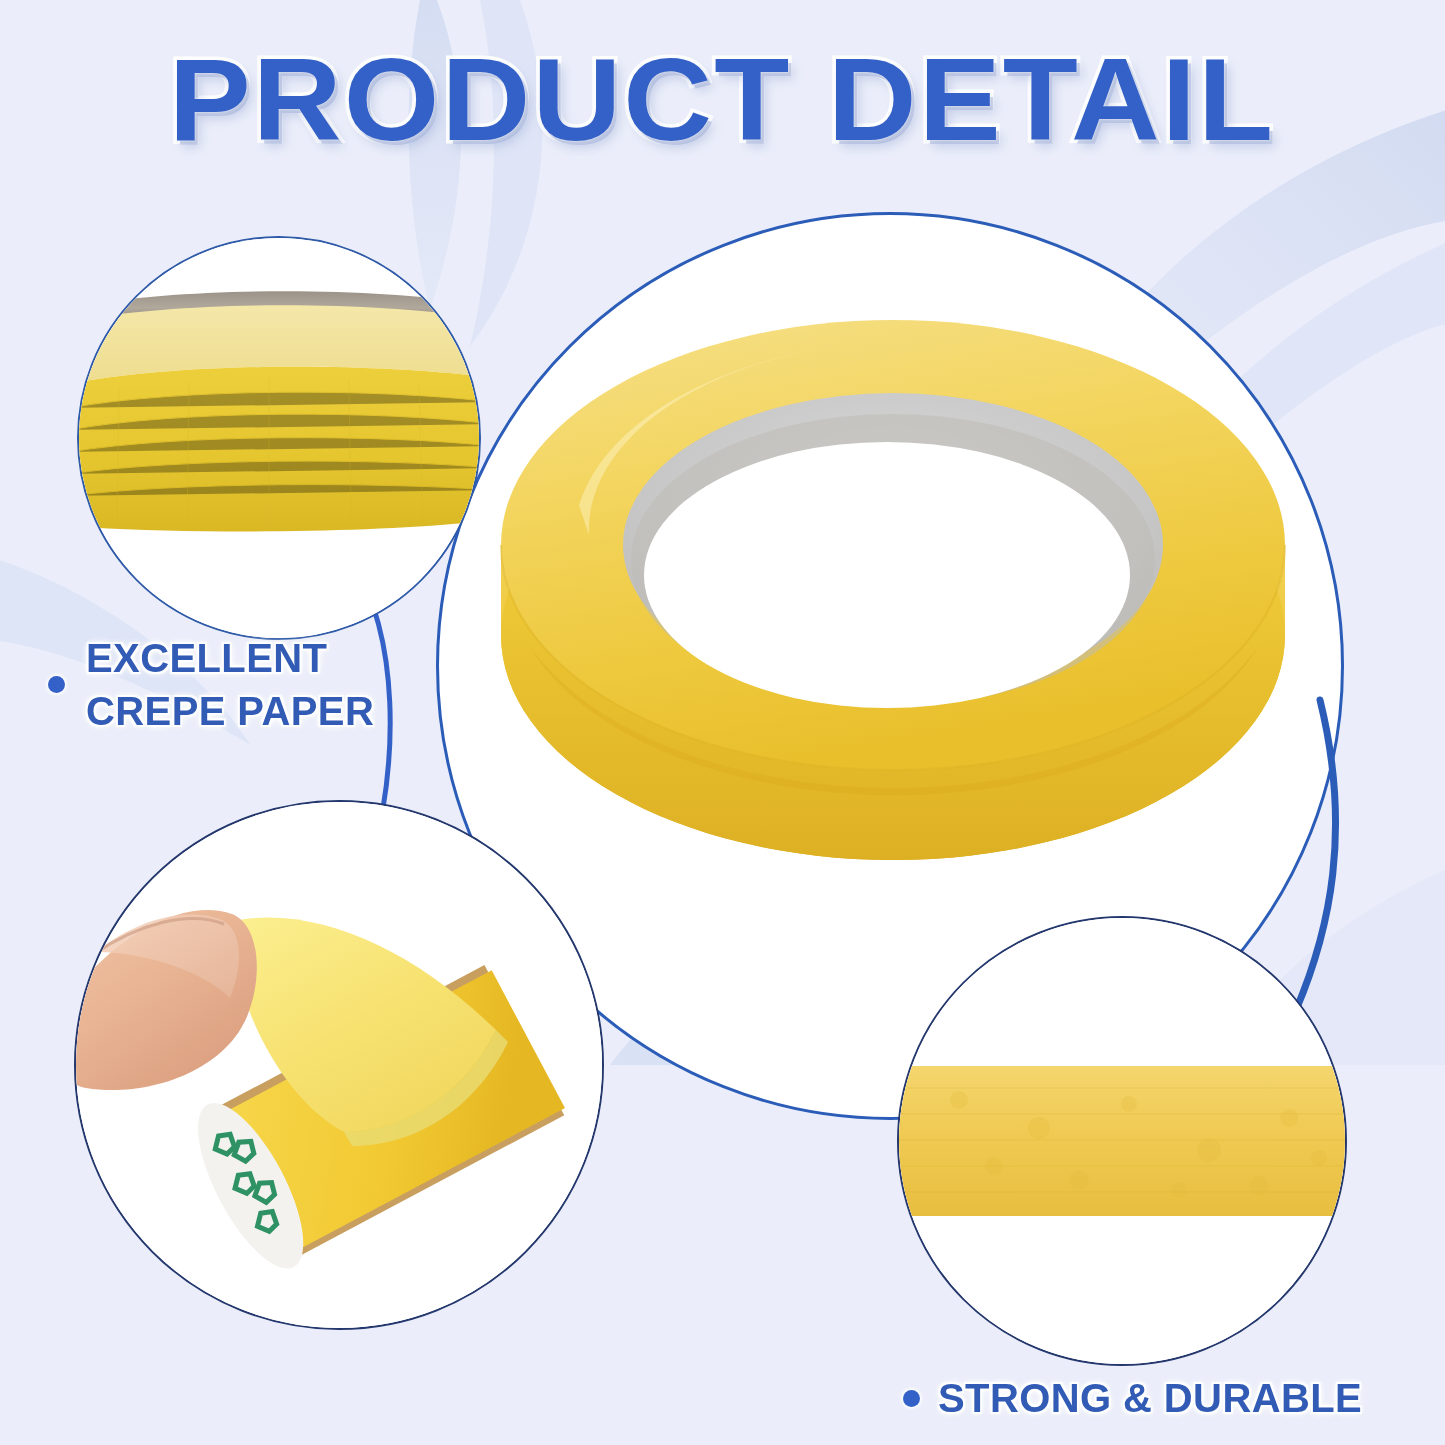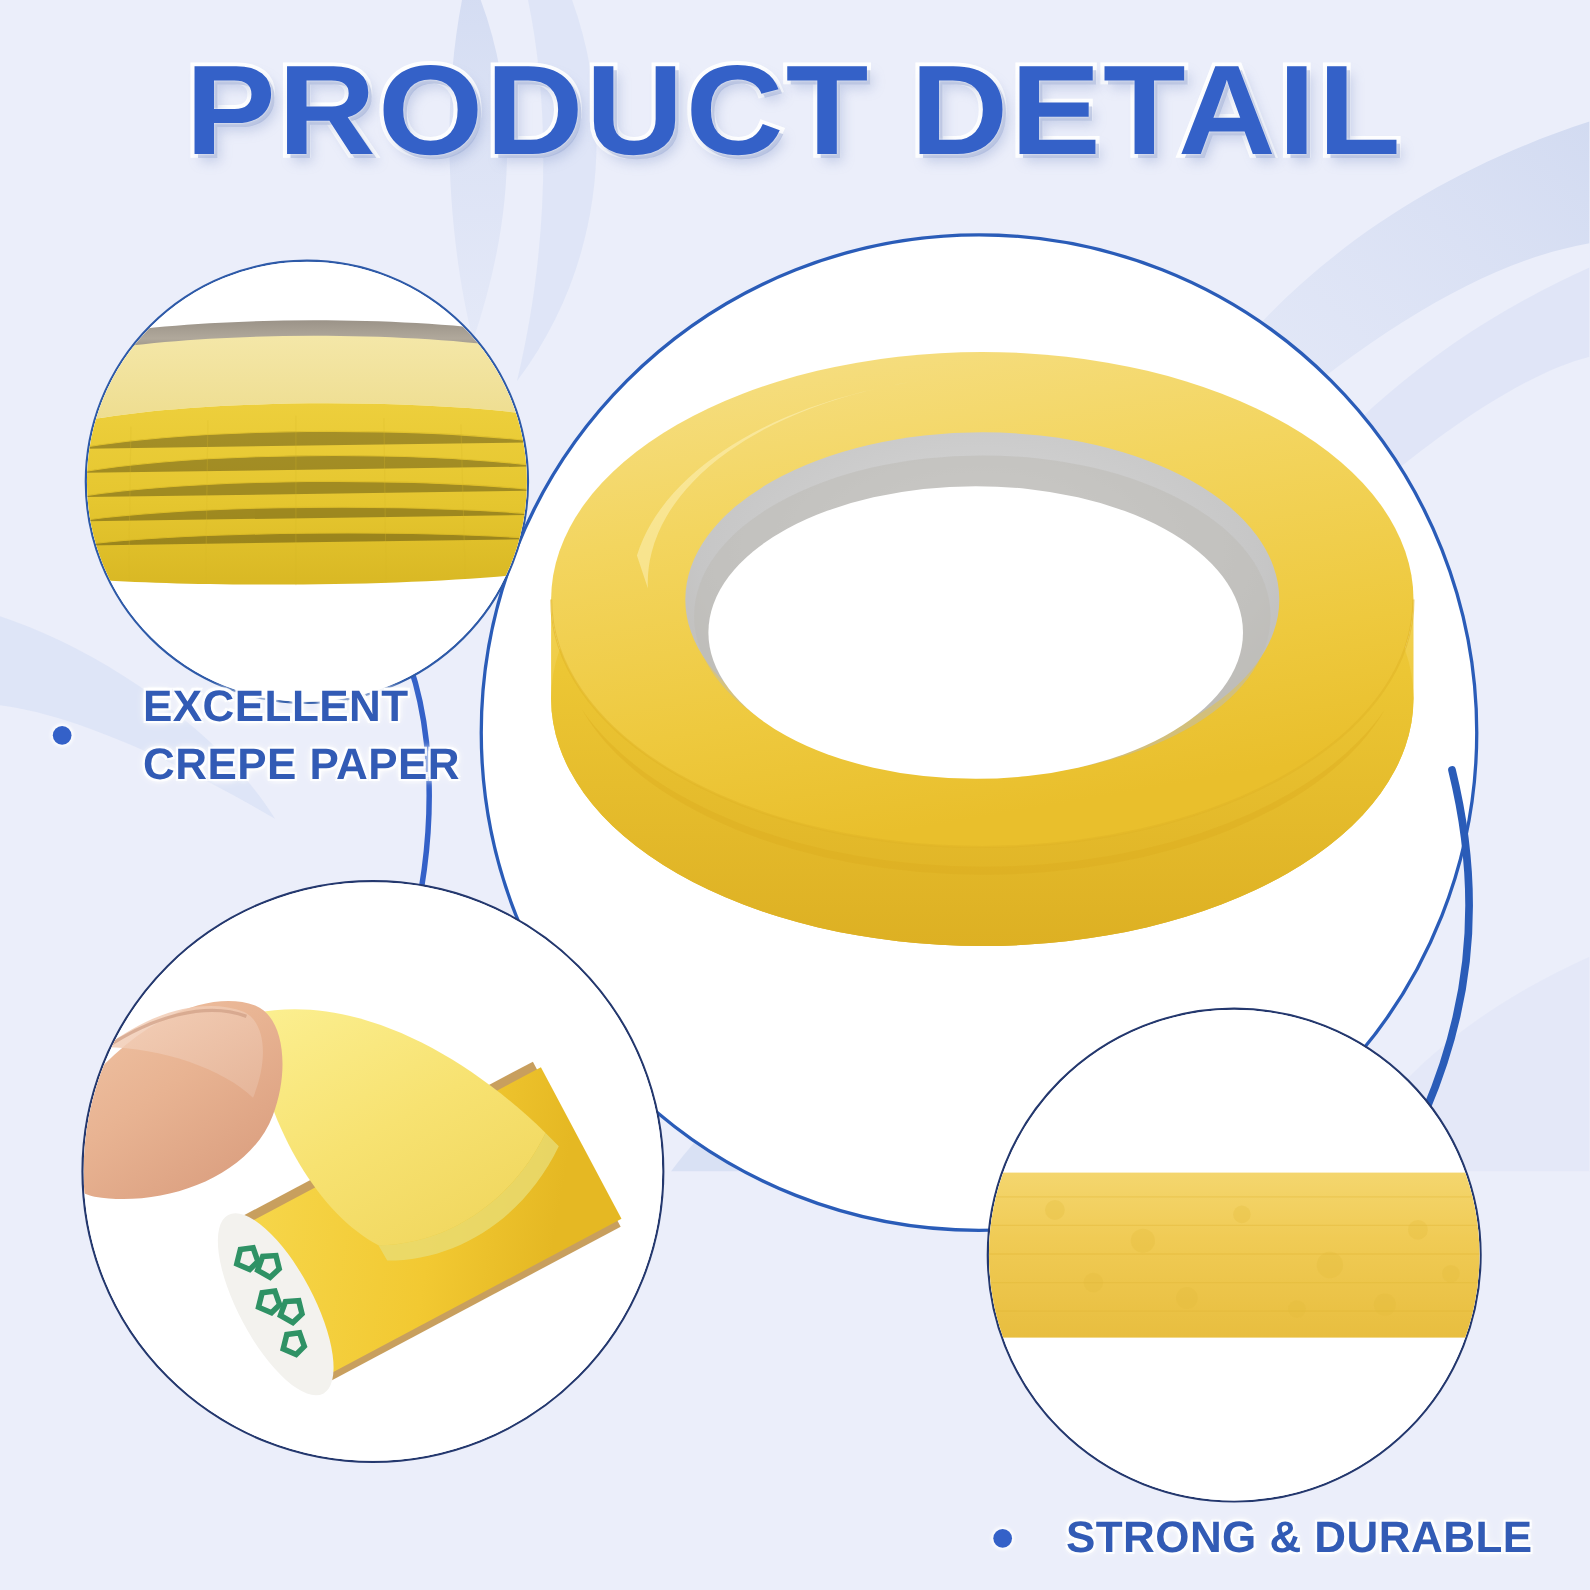--- a/index.html
+++ b/index.html
@@ -75,23 +75,23 @@
     font-size:40px;
     font-weight:bold;
     line-height:1.32;
     letter-spacing:.4px;
     text-shadow:
       0 0 6px #ffffff, 0 0 6px #ffffff, 0 0 10px #ffffff,
       2px 2px 0 rgba(255,255,255,.9), -2px -2px 0 rgba(255,255,255,.9),
       2px -2px 0 rgba(255,255,255,.9), -2px 2px 0 rgba(255,255,255,.9);
     white-space:pre-line;
   }
-  #label-crepe   { left:48px;  top:616px;gap:44px; }
+  #label-crepe   { left:48px;  top:632px; }
   #label-sticky  { left:62px;  top:1322px; }
-  #label-durable { left:903px; top:1372px; align-items:center;gap:31px; }
+  #label-durable { left:903px; top:1372px; align-items:center; }
   #label-durable .label-text { margin-left:18px; }
 </style>
 </head>
 <body>
 
 <div id="stage">
 
   <svg class="bg-layer" viewBox="0 0 1445 1445" preserveAspectRatio="none">
     <defs>
       <linearGradient id="petalG" x1="0" y1="0" x2="0" y2="1">

